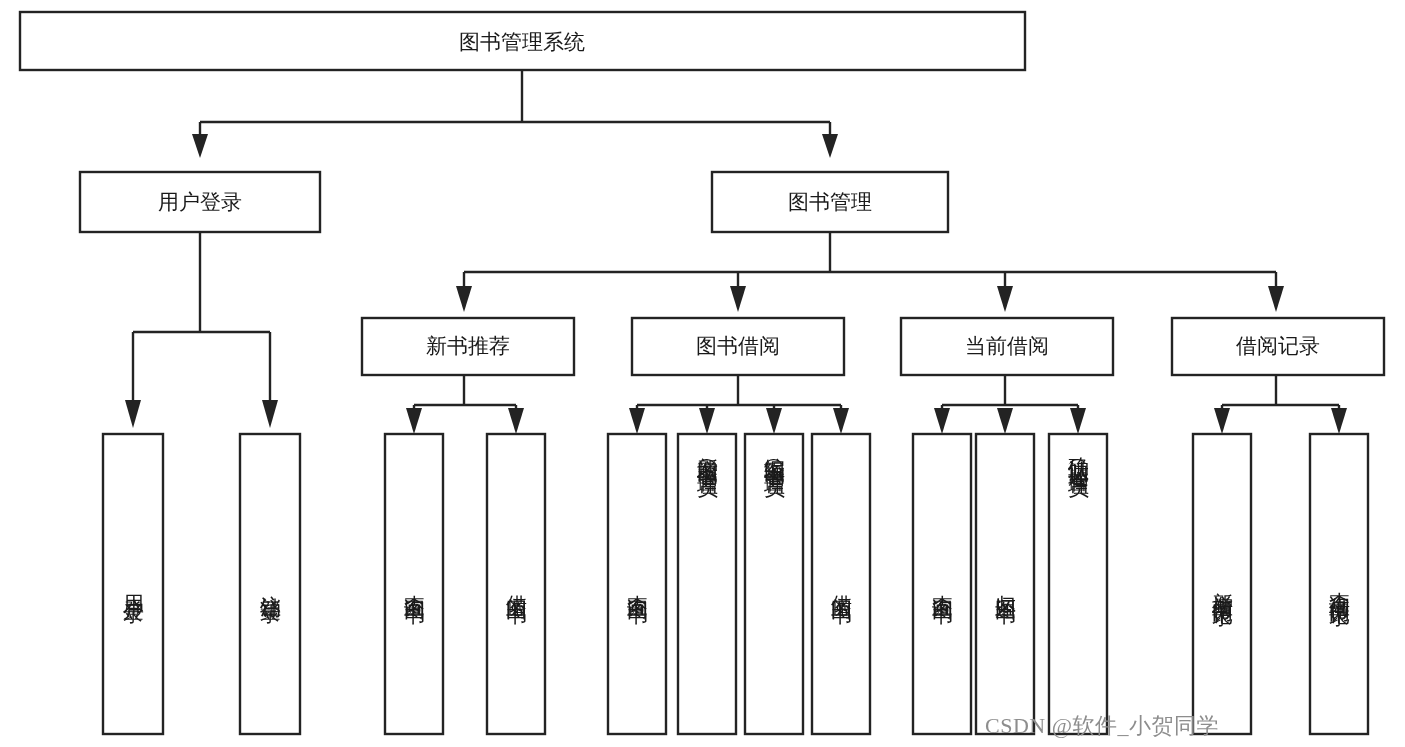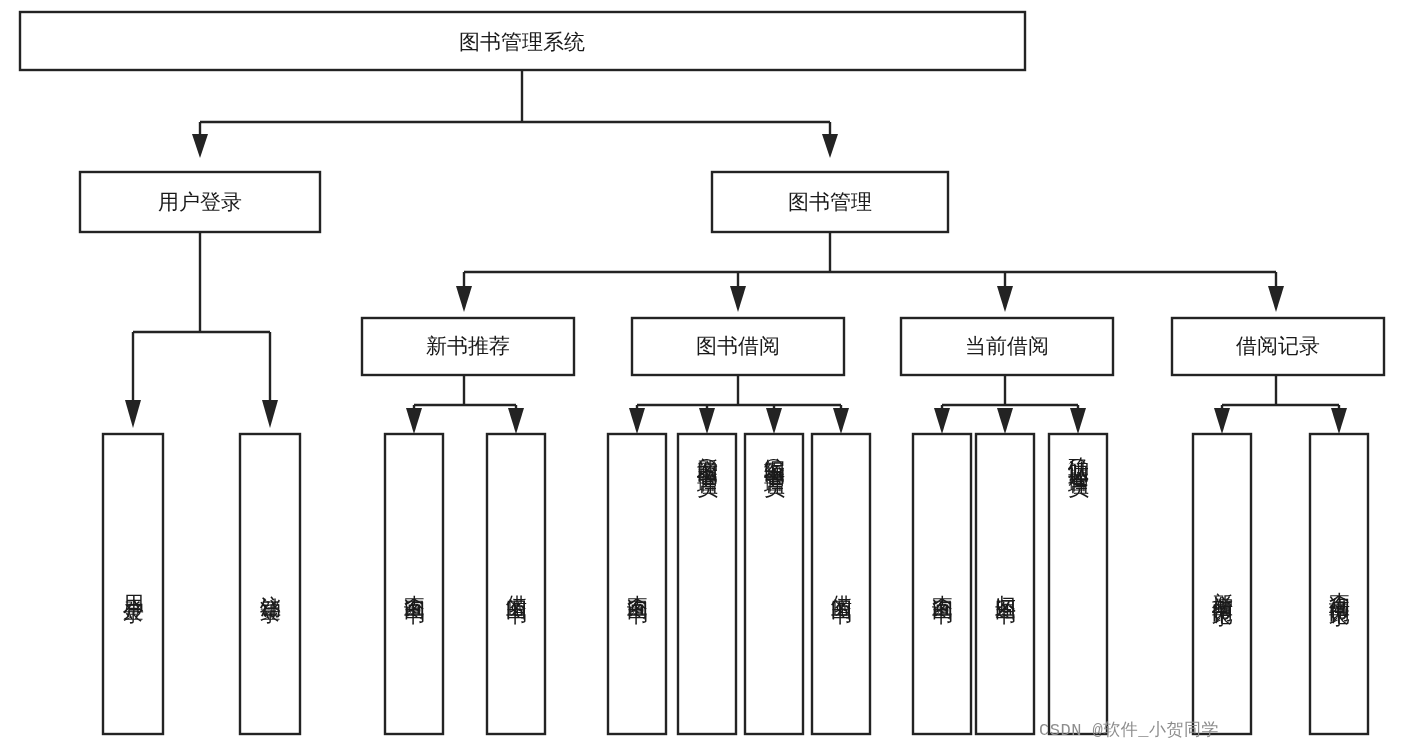--- a/index.html
+++ b/index.html
@@ -62,22 +62,22 @@
     font-size: 21px;
     line-height: 1.18;
     letter-spacing: 3px;
     color: #1a1a1a;
     white-space: nowrap;
   }
   .watermark {
     position: absolute;
     right: 12px;
     bottom: 6px;
-    font-family: Liberation Mono, monospace;
-    font-size: 17px;
+    font-family: Liberation Serif, serif;
+    font-size: 22px;
     color: #8d8d8d;
     letter-spacing: 0.5px;
     white-space: nowrap;
   }
 </style>
 </head>
 <body>
 
 <div id="diagram-root">
 

